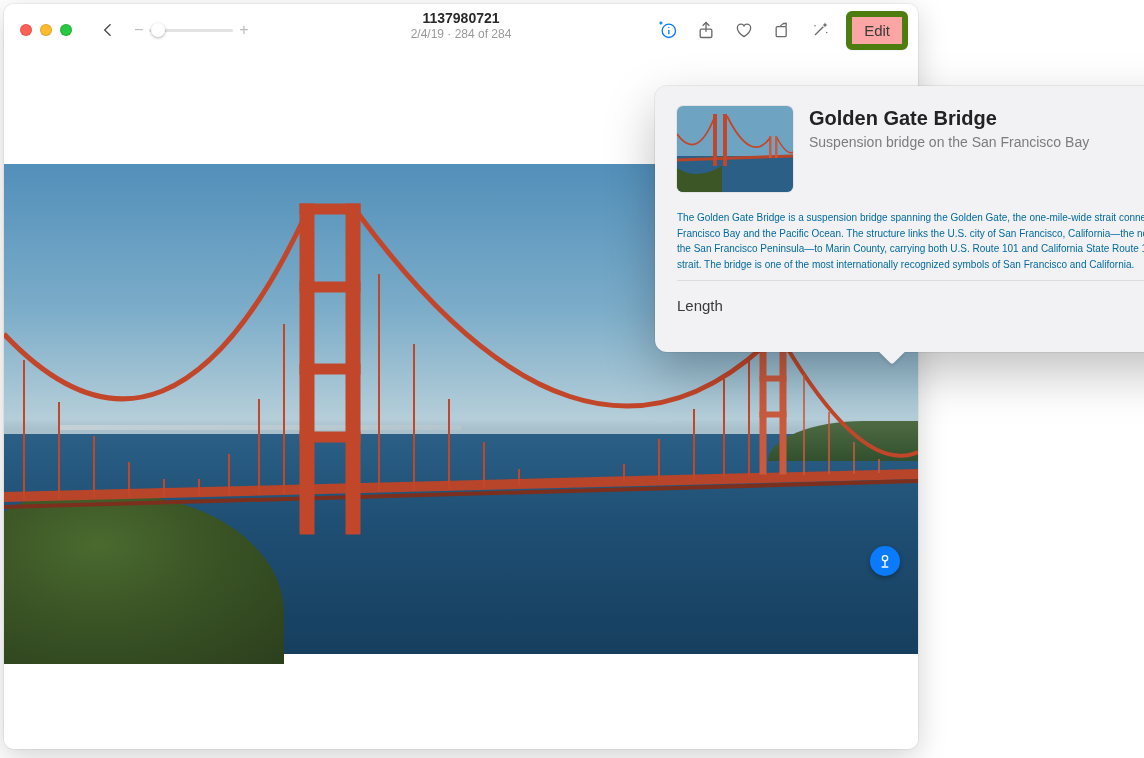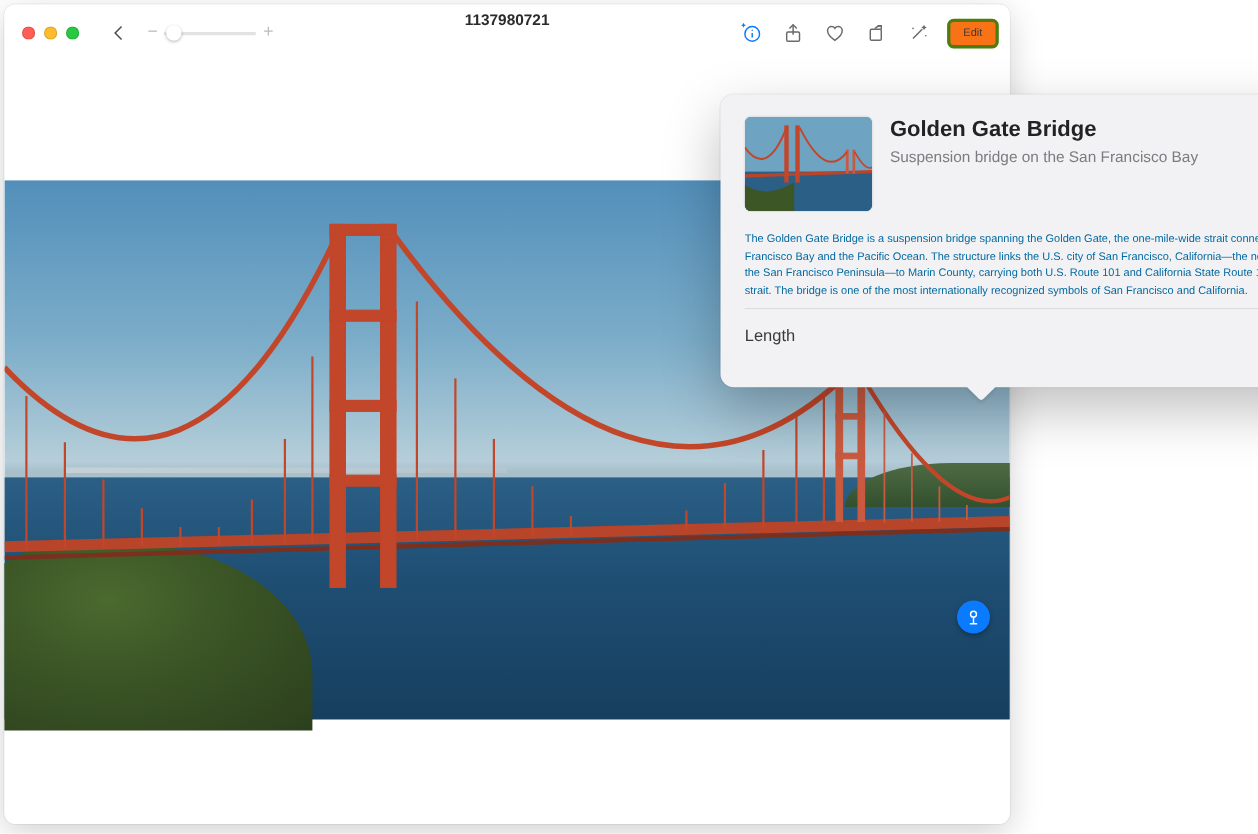--- a/index.html
+++ b/index.html
@@ -66,25 +66,25 @@
   .right-tools {
     margin-left: auto;
     display: flex; align-items: center; gap: 2px;
   }
   .info-active {
     color: #0a7aff;
   }
   .edit-btn {
     margin-left: 6px;
     padding: 5px 12px;
-    font-size: 10px;
+    font-size: 15px;
     color: #3a3a3a;
-    border: 3px solid #4d7c0f;
+    border: 6px solid #4d7c0f;
     border-radius: 6px;
-    background: #f97316;
+    background: #fca5a5;
     box-shadow: 0 1px 1px rgba(0,0,0,0.04);
   }
   
   .photo-area {
     position: absolute;
     left: 0; right: 0;
     top: 52px; bottom: 0;
     background: #fff;
   }
   .photo {
@@ -176,20 +176,21 @@
   .pop-row .k { color: #3a3a3c; font-weight: 500; text-align: center; }
   .pop-row .v { color: #737373; }
 </style>
 </head>
 <body>
 
 <div class="window">
 
   <div class="center-title">
     <div class="t1">1137980721</div>
+    <div class="t2">2/4/19  ·  284 of 284</div>
   </div>
 
   <div class="toolbar">
     <div class="traffic">
       <div class="dot red"></div>
       <div class="dot yellow"></div>
       <div class="dot green"></div>
     </div>
 
     <div class="tb-btn back-btn">

